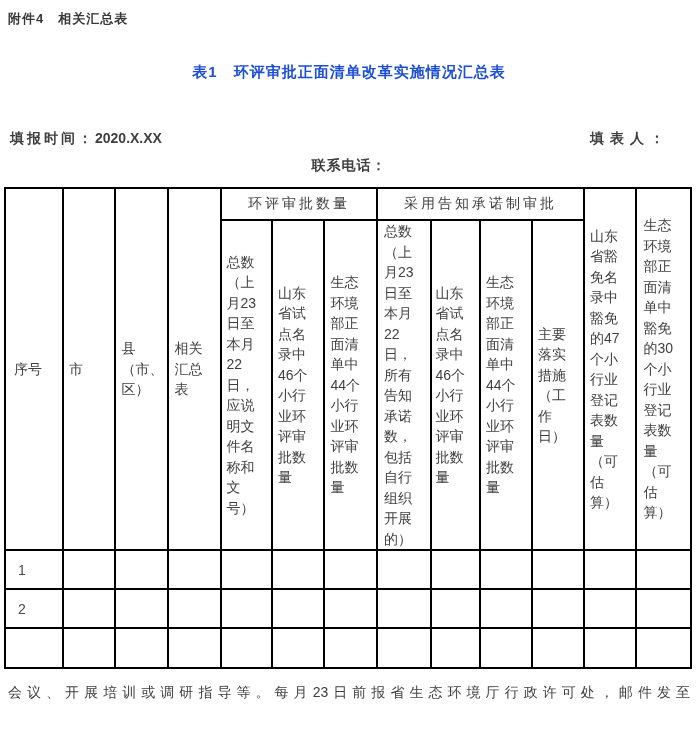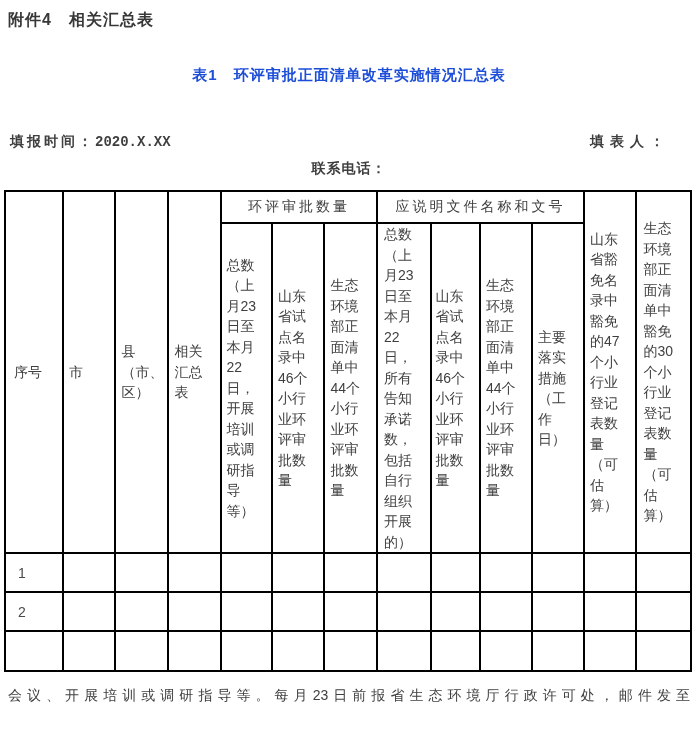--- a/index.html
+++ b/index.html
@@ -2,31 +2,31 @@
 <html><head>
 <meta charset="utf-8">
 <style>
   html,body{margin:0;padding:0}
   body{
     width:698px;height:746px;background:#ffffff;overflow:hidden;
     font-family:"Liberation Sans","DejaVu Sans",sans-serif;
     color:#3f3f3f;
   }
   .attachment{
-    padding:10px 0 0 8px;font-size:16px;font-weight:bold;color:#383838;
+    padding:10px 0 0 8px;font-size:13px;font-weight:bold;color:#383838;
     letter-spacing:1px;
   }
   .doc-title{
     margin-top:35px;text-align:center;font-size:15px;font-weight:bold;color:#1d4ed8;
     letter-spacing:1px;
   }
   .info-row{
     margin-top:48px;display:flex;justify-content:space-between;
     padding-left:10px;padding-right:28px;
-    font-size:14px;font-weight:bold;color:#3f3f3f;font-family:Liberation Mono, monospace;
+    font-size:14px;font-weight:bold;color:#3f3f3f;
   }
   .ls3{letter-spacing:3px}
   .ls6{letter-spacing:6px}
   .contact-row{
     margin-top:9px;text-align:center;font-size:14px;font-weight:bold;
     color:#3f3f3f;letter-spacing:1px;
   }
   table.summary{
     border-collapse:collapse;table-layout:fixed;
     width:686px;margin:12px 0 0 4px;
@@ -98,31 +98,31 @@
       <th rowspan="2">
           <div class="cw">市</div>
         </th>
       <th rowspan="2">
           <div class="cw">县（市、区）</div>
         </th>
       <th rowspan="2">
           <div class="cw">相关汇总表</div>
         </th>
       <th colspan="3" class="gh">环评审批数量</th>
-      <th colspan="4" class="gh">应说明文件名称和文号</th>
+      <th colspan="4" class="gh">采用告知承诺制审批</th>
       <th rowspan="2">
           <div class="cw">山东省豁免名录中豁免的47个小行业登记表数量（可估算）</div>
         </th>
       <th rowspan="2">
           <div class="cw">生态环境部正面清单中豁免的30个小行业登记表数量（可估算）</div>
         </th>
     </tr>
     <tr class="r-sub">
       <th>
-          <div class="cw">总数（上月23日至本月22日，开展培训或调研指导等）</div>
+          <div class="cw">总数（上月23日至本月22日，应说明文件名称和文号）</div>
         </th>
       <th>
           <div class="cw">山东省试点名录中46个小行业环评审批数量</div>
         </th>
       <th>
           <div class="cw">生态环境部正面清单中44个小行业环评审批数量</div>
         </th>
       <th>
           <div class="cw">总数（上月23日至本月22日，所有告知承诺数，包括自行组织开展的）</div>
         </th>

